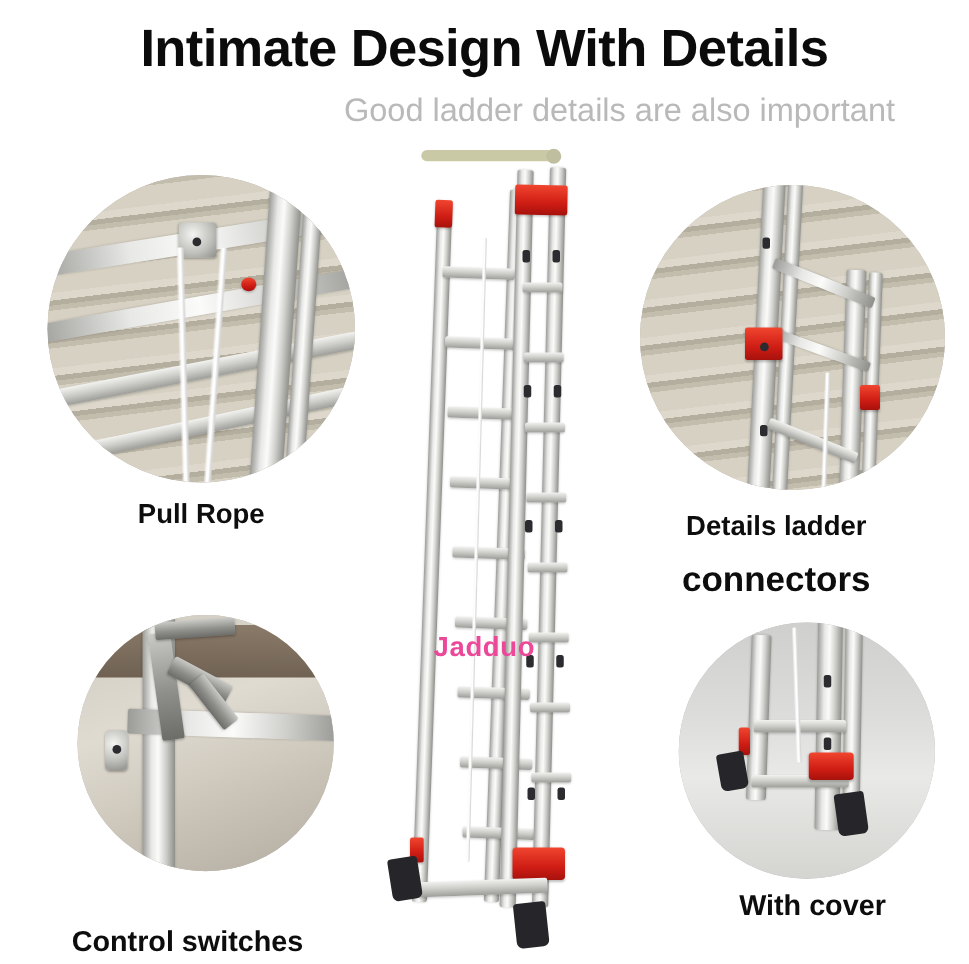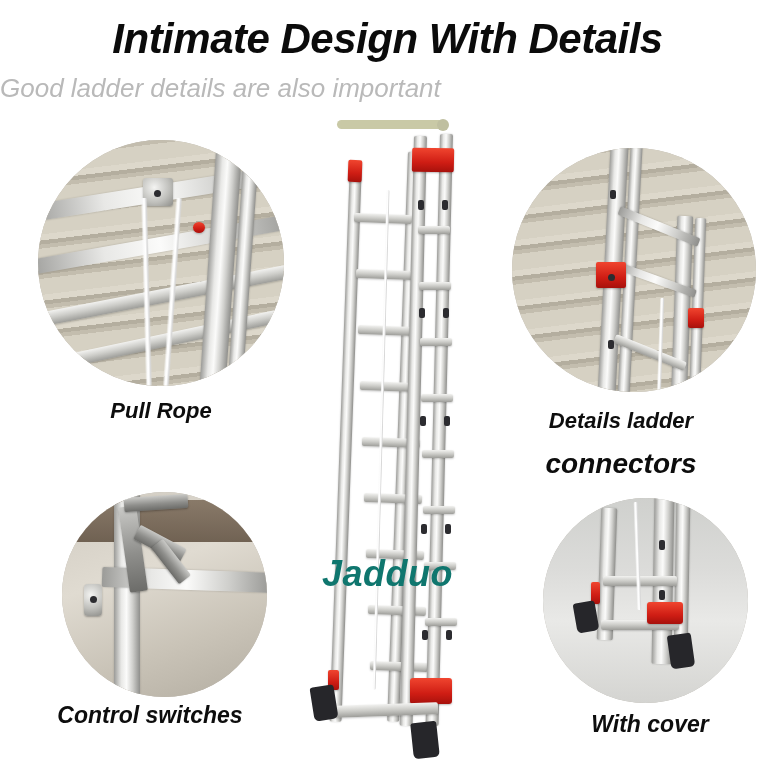--- a/index.html
+++ b/index.html
@@ -8,21 +8,20 @@
     padding: 0;
     background: #ffffff;
   }
   .page {
     position: relative;
     width: 775px;
     height: 771px;
     background: #ffffff;
     overflow: hidden;
     font-family: "Liberation Sans", sans-serif;
-    font-style: italic;
   }
 
   
   .title {
     position: absolute;
     left: 0;
     top: 14px;
     width: 775px;
     text-align: center;
     font-family: "Liberation Sans", sans-serif;
@@ -31,21 +30,21 @@
     letter-spacing: -0.5px;
     color: #0b0b0b;
     line-height: 50px;
     white-space: nowrap;
   }
   .subtitle {
     position: absolute;
     left: 0;
     top: 72px;
     width: 716px;
-    text-align: left;
+    text-align: right;
     font-size: 26px;
     font-weight: 400;
     color: #b9b9b9;
     line-height: 32px;
     white-space: nowrap;
   }
 
   
   .accent-bar {
     position: absolute;
@@ -161,27 +160,26 @@
     top: 130px;
     width: 195px;
     height: 630px;
   }
   .watermark {
     position: absolute;
     left: 290px;
     top: 505px;
     width: 195px;
     text-align: center;
-    font-size: 36px;
+    font-size: 22px;
     font-weight: 700;
-    color: #0f766e;
+    color: #ec4899;
     letter-spacing: 0.5px;
     white-space: nowrap;
     z-index: 40;
-    margin-top: 48px;
   }
 </style>
 </head>
 <body>
 
 <div class="page">
 
   <div class="title">Intimate Design With Details</div>
   <div class="subtitle">Good ladder details are also important</div>
 
@@ -250,21 +248,21 @@
       <div class="rail" style="left:40px; top:78px; width:176px; height:20px; transform:rotate(2deg);"></div>
 
       <div class="latch" style="left:62px; top:14px; width:18px; height:86px; transform:rotate(-8deg);"></div>
       <div class="latch" style="left:72px; top:44px; width:52px; height:16px; transform:rotate(28deg);"></div>
       <div class="latch" style="left:86px; top:62px; width:46px; height:15px; transform:rotate(52deg);"></div>
       <div class="latch" style="left:62px; top:4px; width:64px; height:14px; transform:rotate(-4deg);"></div>
 
       <div class="pulley" style="left:22px; top:92px; width:18px; height:32px; border-radius:4px;"></div>
       <div class="bolt" style="left:28px; top:104px; width:7px; height:7px;"></div>
     </div>
-    <div class="callout-label" style="left:28px; top:702px; width:244px; font-size:23px;">Control switches</div>
+    <div class="callout-label" style="left:28px; top:740px; width:244px; font-size:23px;">Control switches</div>
   </div>
 
   <div class="callout">
     <div class="circle" style="left:543px; top:498px; width:205px; height:205px;">
       <div class="floor-scene"></div>
 
       <div class="rail" style="left:56px; top:10px; width:16px; height:132px; transform:rotate(2deg);"></div>
       <div class="rail" style="left:110px; top:-4px; width:20px; height:170px; transform:rotate(1deg);"></div>
       <div class="rail" style="left:132px; top:-6px; width:14px; height:172px; transform:rotate(1deg);"></div>
 

